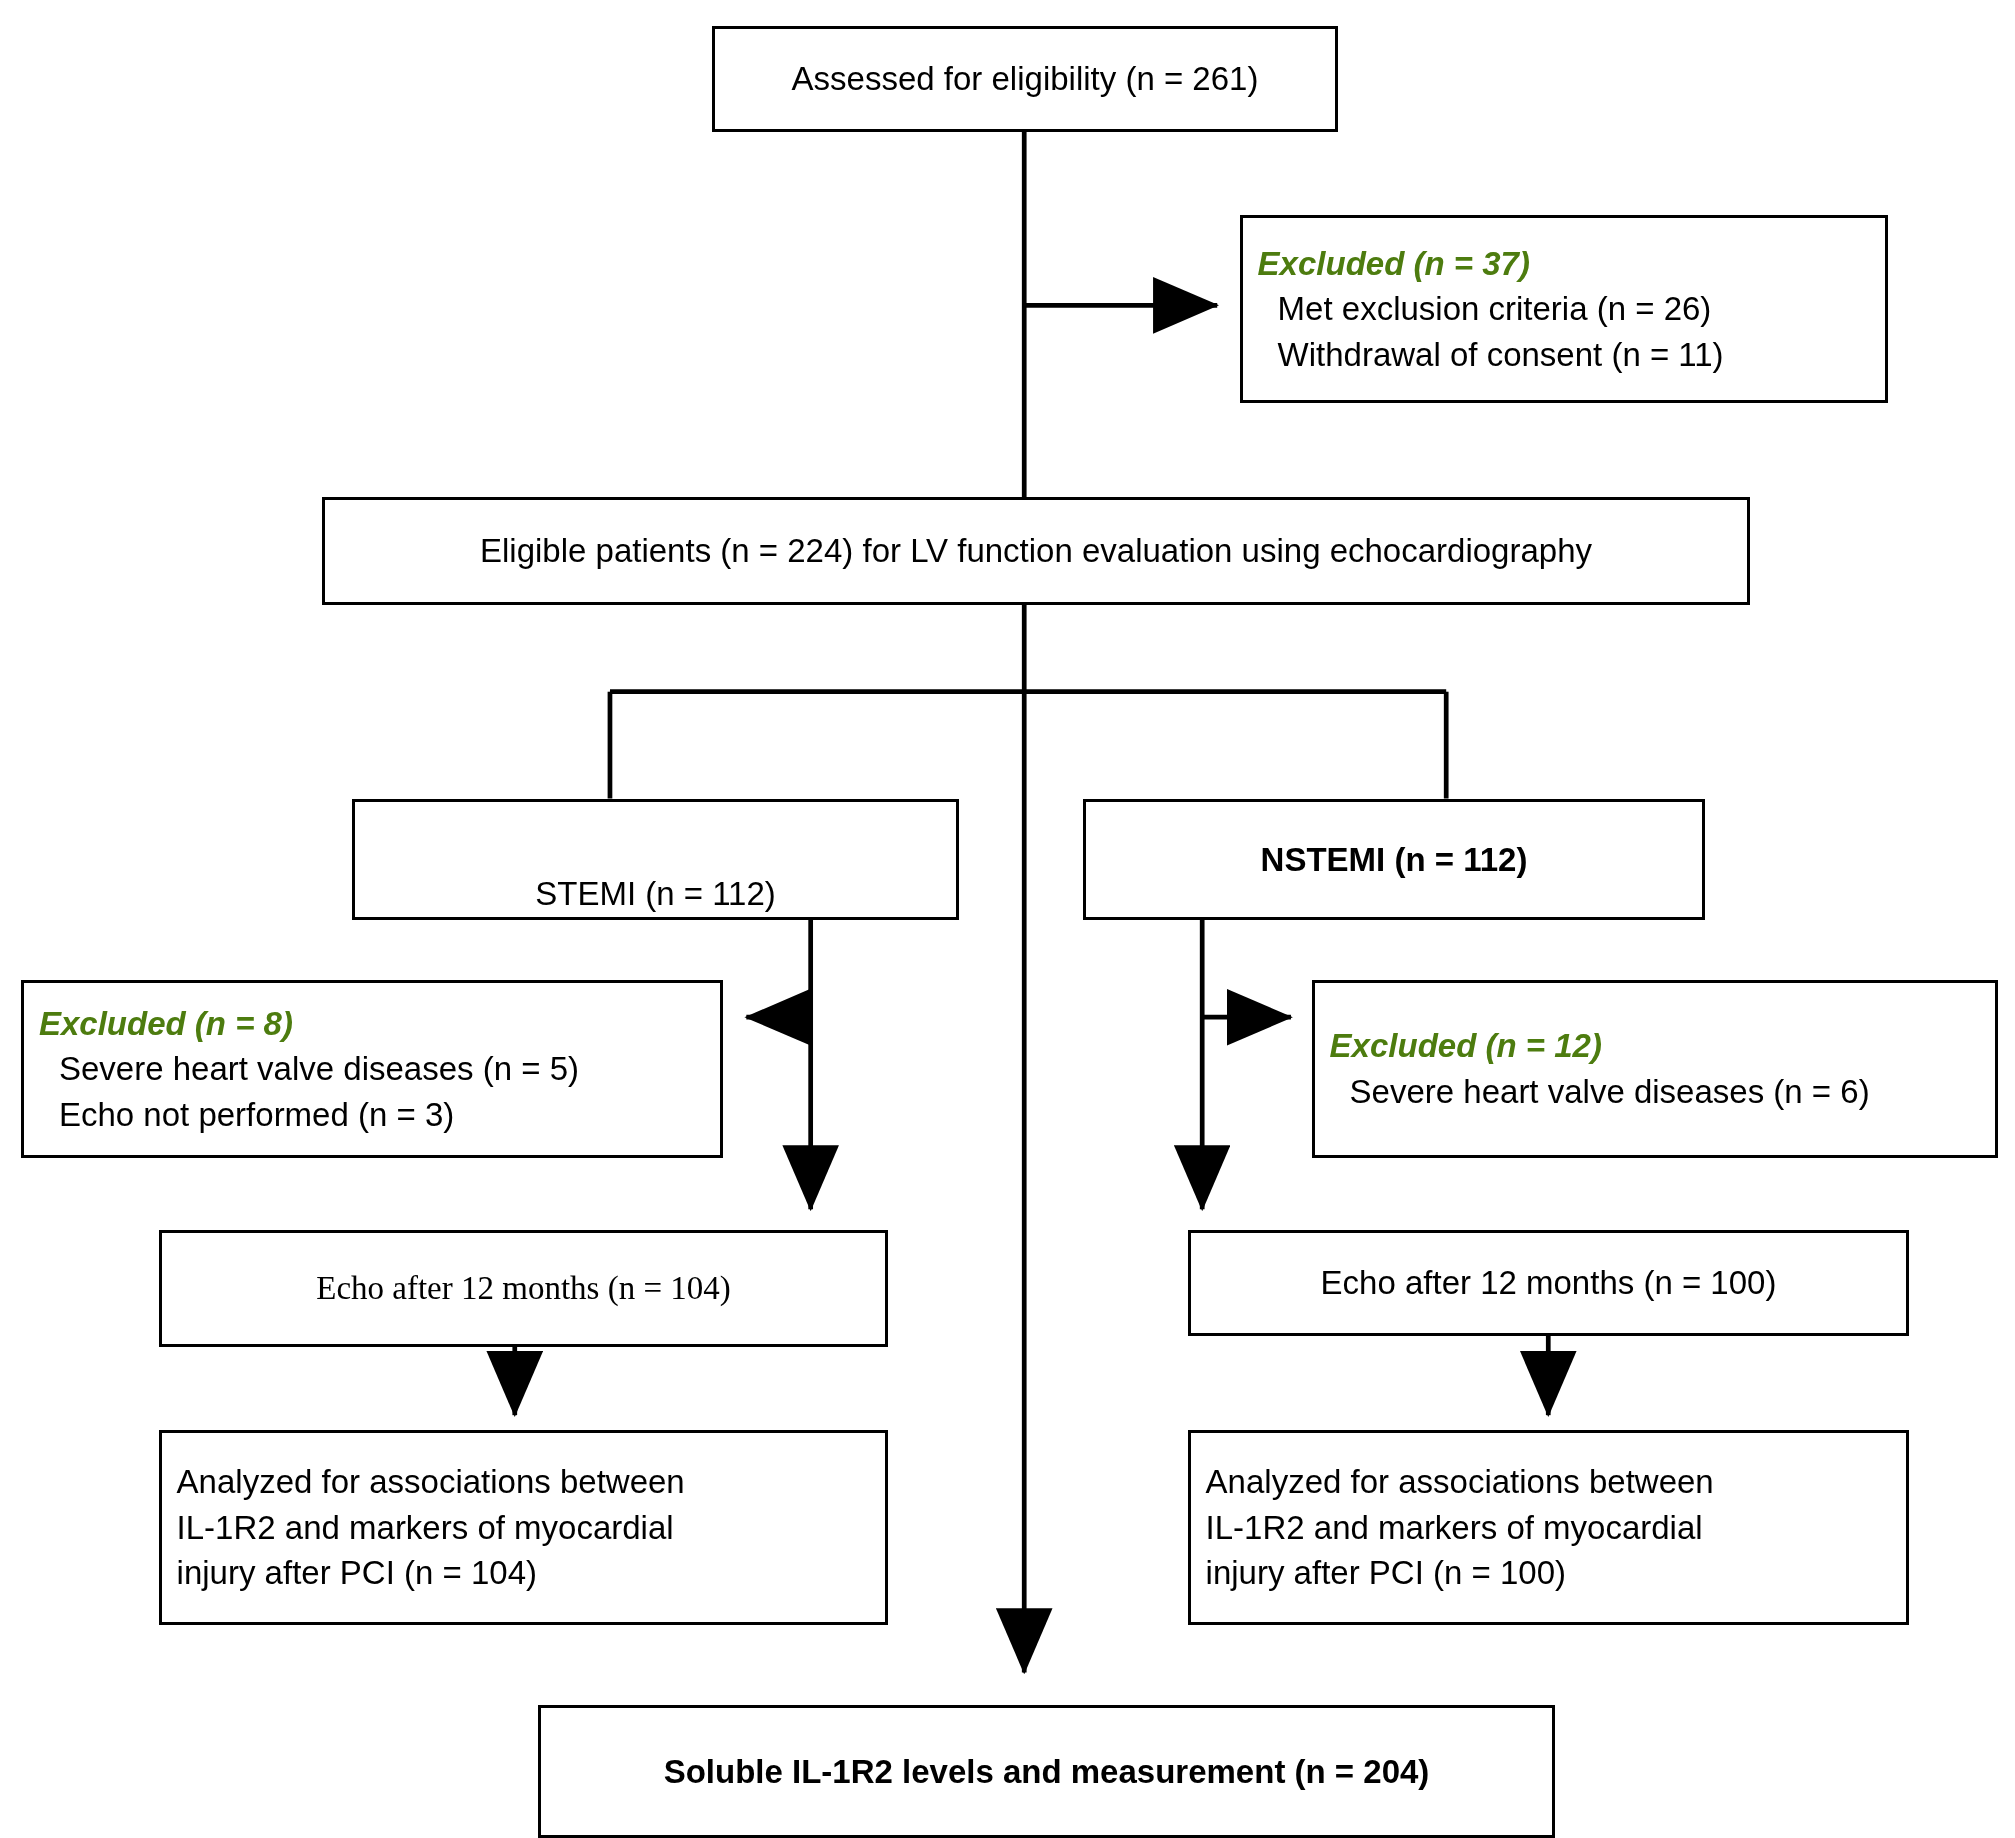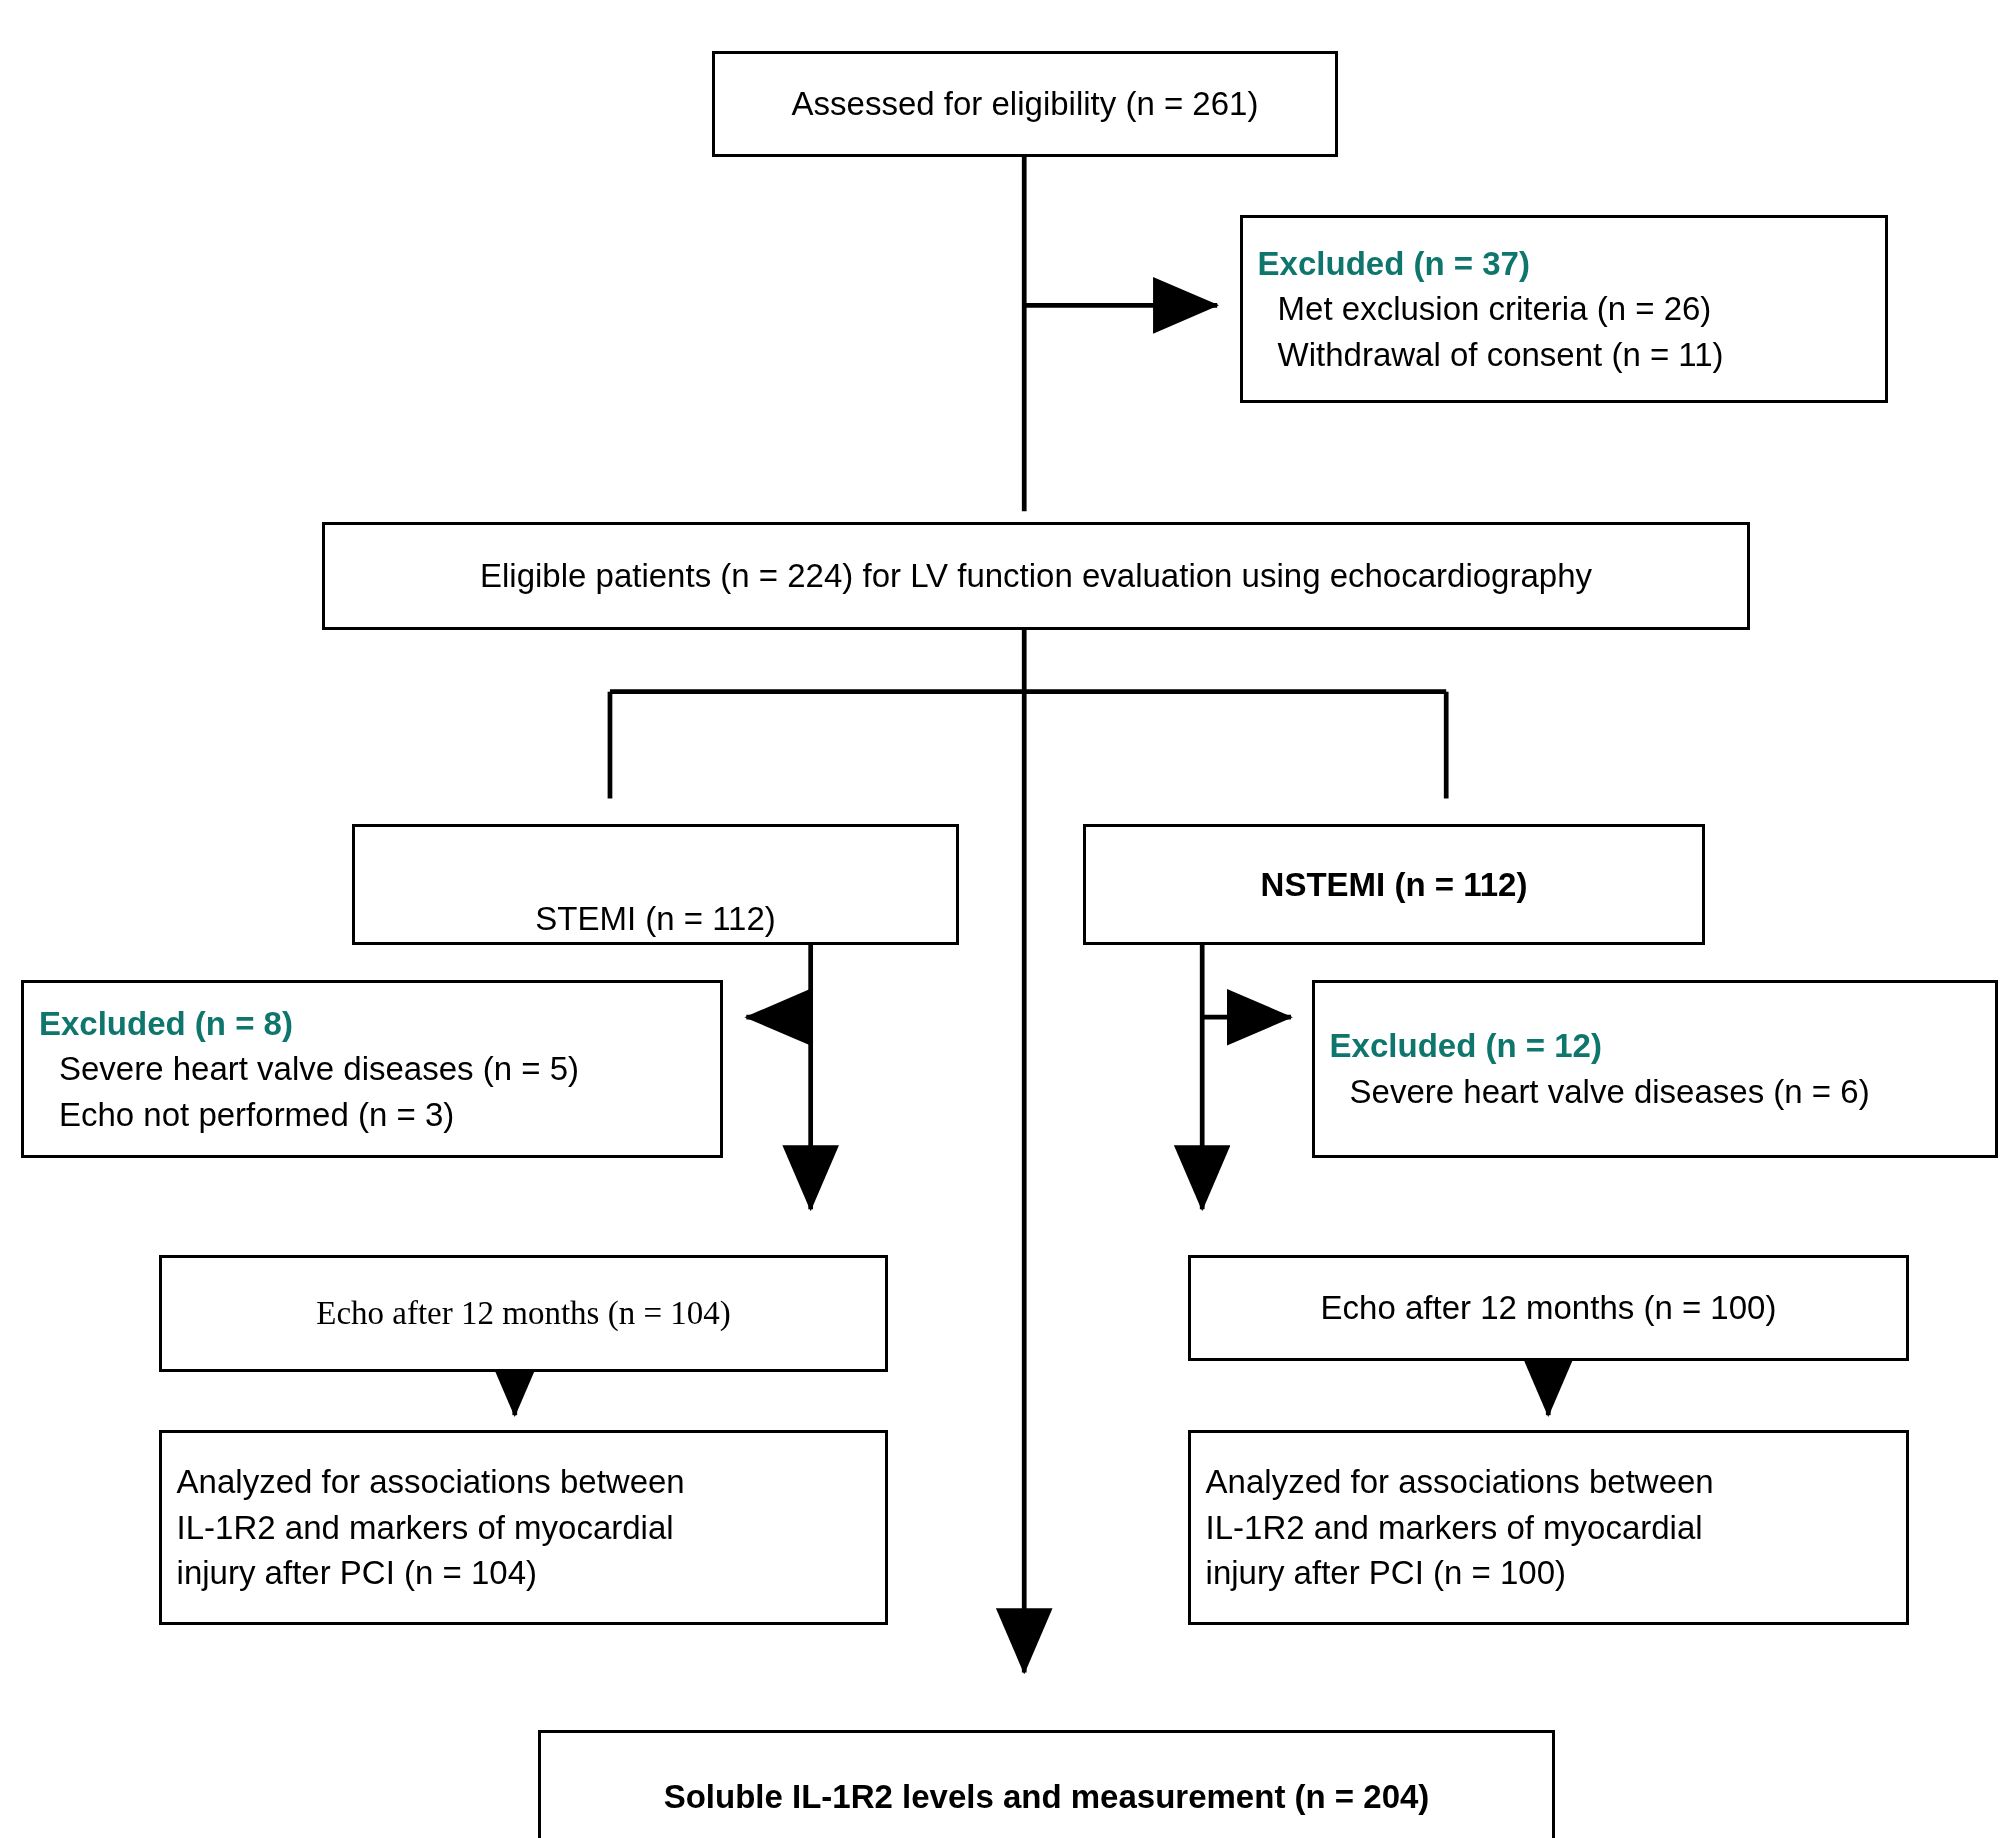--- a/index.html
+++ b/index.html
@@ -35,31 +35,32 @@
   .node-text {
     font-size: 33px;
     line-height: 1.38;
     color: #000000;
     white-space: nowrap;
   }
   .excl-title {
     font-size: 33px;
     font-weight: bold;
     line-height: 1.38;
-    color: #0f766e;
+    color: #4d7c0f;
     white-space: nowrap;
+    font-style: italic;
   }
   .excl-item {
     font-size: 33px;
     line-height: 1.38;
     color: #000000;
     white-space: nowrap;
     padding-left: 20px;
   }
-  .pad-lr { padding: 0 32px; margin-top: 25px; }
+  .pad-lr { padding: 0 32px; }
   .excl-pad { padding: 11px 14.6px; }
 </style>
 </head>
 <body>
 
 <div id="flow-root">
 
   <svg class="connectors" viewBox="0 0 4698 4286">
     <defs>
       <marker id="arrowR" markerWidth="14" markerHeight="12" refX="13.6" refY="6" orient="auto" markerUnits="strokeWidth">

